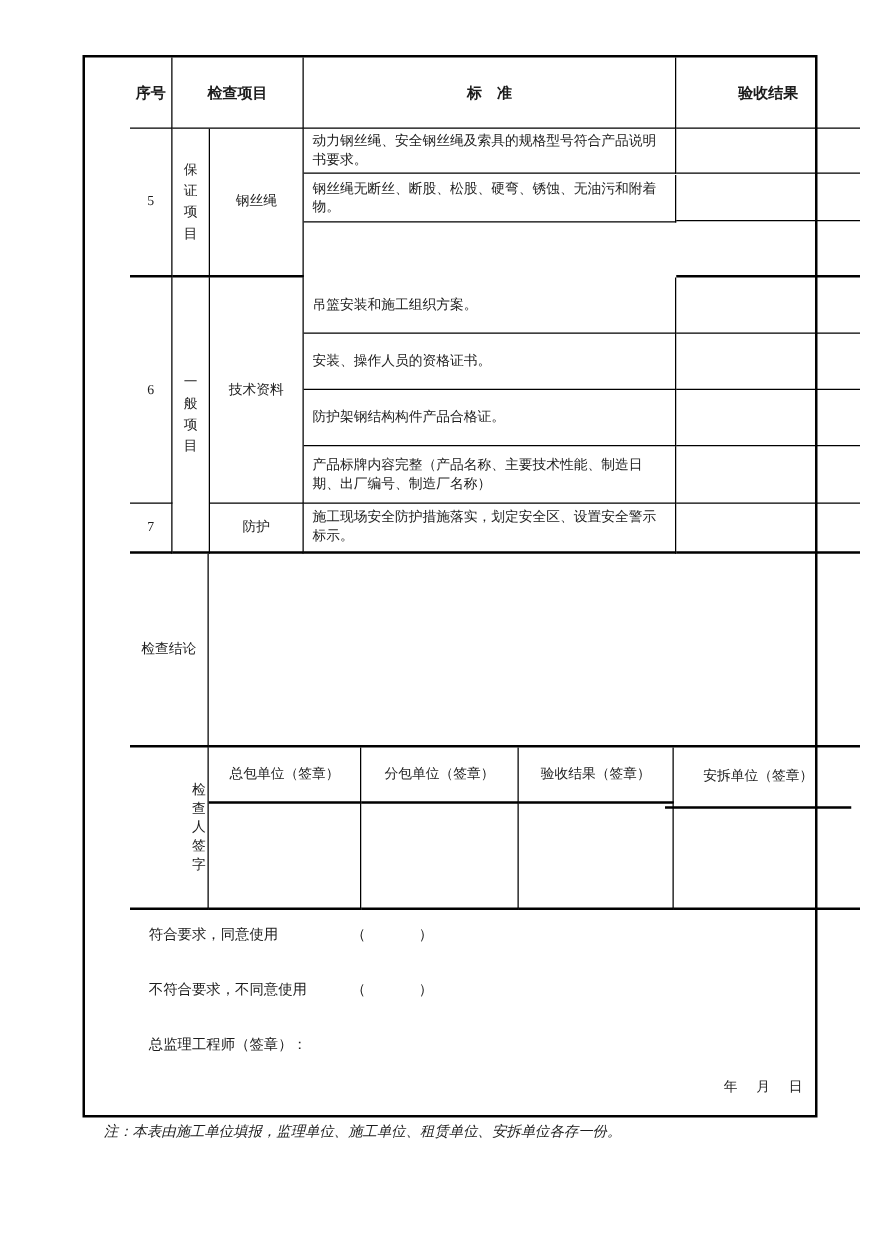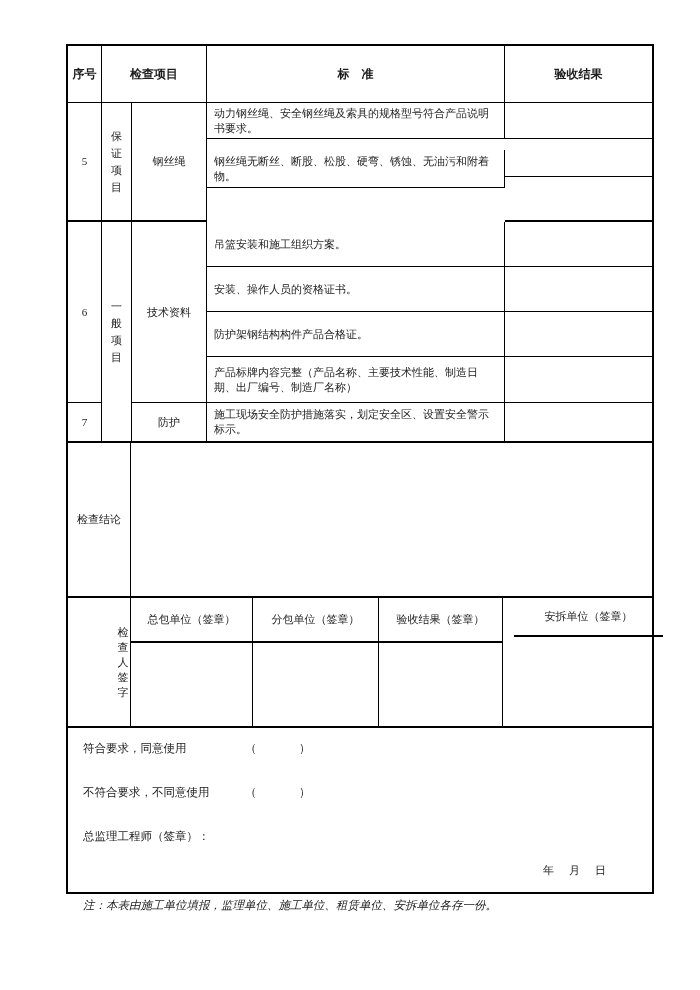--- a/index.html
+++ b/index.html
@@ -1,21 +1,21 @@
 <!DOCTYPE html>
 <html><head>
 <meta charset="utf-8">
 <style>
   html,body{margin:0;padding:0;background:#ffffff;}
   .page{position:relative;width:700px;height:990px;background:#ffffff;
         font-family:"Liberation Serif","DejaVu Serif",serif;color:#1c1c1c;overflow:hidden;}
   .tbl{position:absolute;left:66px;top:44px;width:588px;height:850px;
        border:2px solid #000;box-sizing:border-box;background:#ffffff;}
   .c{position:absolute;box-sizing:border-box;border-right:1px solid #000;border-bottom:1px solid #000;
-     display:flex;align-items:center;overflow:hidden;font-size:11px;line-height:15px;}
+     display:flex;align-items:center;overflow:hidden;font-size:11px;line-height:15px;margin-left:36px;}
   .ctr{justify-content:center;text-align:center;}
   .std{padding:2px 5px 2px 7px;}
   .no-r{border-right:none;}
   .no-b{border-bottom:none;text-decoration:underline;}
   .tb{border-bottom-width:2px;}
   .hdr{font-weight:bold;font-size:12px;}
   .vert span{display:block;width:13px;margin:0 auto;word-break:break-all;
              line-height:17px;text-align:center;}
   .pre{white-space:pre-line;padding-left:48px;}
   .ap-line{position:absolute;left:15px;font-size:11.5px;}
@@ -35,21 +35,21 @@
     <div class="c ctr hdr no-r" style="left:437px;top:0;width:147px;height:57px">验收结果</div>
 
     <div class="c ctr tb" style="left:0;top:57px;width:34px;height:119px">5</div>
     <div class="c ctr vert tb" style="left:34px;top:57px;width:30px;height:119px">
         <span>保证项目</span>
       </div>
     <div class="c ctr tb" style="left:64px;top:57px;width:75px;height:119px">钢丝绳</div>
 
     <div class="c std" style="left:139px;top:57px;width:298px;height:36px">动力钢丝绳、安全钢丝绳及索具的规格型号符合产品说明书要求。</div>
     <div class="c no-r" style="left:437px;top:57px;width:147px;height:36px"></div>
-    <div class="c std" style="left:139px;top:104px;width:298px;height:38px">钢丝绳无断丝、断股、松股、硬弯、锈蚀、无油污和附着物。</div>
+    <div class="c std" style="left:139px;top:94px;width:298px;height:38px">钢丝绳无断丝、断股、松股、硬弯、锈蚀、无油污和附着物。</div>
     <div class="c no-r" style="left:437px;top:93px;width:147px;height:38px"></div>
     <div class="c no-r tb" style="left:437px;top:131px;width:147px;height:45px"></div>
 
     <div class="c ctr" style="left:0;top:176px;width:34px;height:181px">6</div>
     <div class="c ctr vert tb" style="left:34px;top:176px;width:30px;height:221px">
         <span>一般项目</span>
       </div>
     <div class="c std" style="left:139px;top:176px;width:298px;height:45px">吊篮安装和施工组织方案。</div>
 
     <div class="c ctr" style="left:64px;top:176px;width:75px;height:181px">技术资料</div>
@@ -67,21 +67,21 @@
     <div class="c no-r tb" style="left:437px;top:357px;width:147px;height:40px"></div>
 
     <div class="c ctr tb" style="left:0;top:397px;width:63px;height:155px">检查结论</div>
     <div class="c no-r tb" style="left:63px;top:397px;width:521px;height:155px"></div>
 
     <div class="c ctr pre tb" style="left:0;top:552px;width:63px;height:130px">检查人
 签字</div>
     <div class="c ctr tb" style="left:63px;top:552px;width:122px;height:45px">总包单位（签章）</div>
     <div class="c ctr tb" style="left:185px;top:552px;width:126px;height:45px">分包单位（签章）</div>
     <div class="c ctr tb" style="left:311px;top:552px;width:124px;height:45px">验收结果（签章）</div>
-    <div class="c ctr no-r tb" style="left:446px;top:552px;width:149px;height:39px">安拆单位（签章）</div>
+    <div class="c ctr no-r tb" style="left:428px;top:552px;width:149px;height:49px">安拆单位（签章）</div>
     <div class="c tb" style="left:63px;top:597px;width:122px;height:85px"></div>
     <div class="c tb" style="left:185px;top:597px;width:126px;height:85px"></div>
     <div class="c tb" style="left:311px;top:597px;width:124px;height:85px"></div>
     <div class="c no-r tb" style="left:435px;top:597px;width:149px;height:85px"></div>
 
     <div class="c no-r no-b" style="left:0;top:682px;width:584px;height:164px;display:block;">
       <div class="ap-line" style="top:13px">
         <span>符合要求，同意使用</span>
         <span class="paren" style="left:162px">（</span>
         <span class="paren" style="left:216px">）</span>

